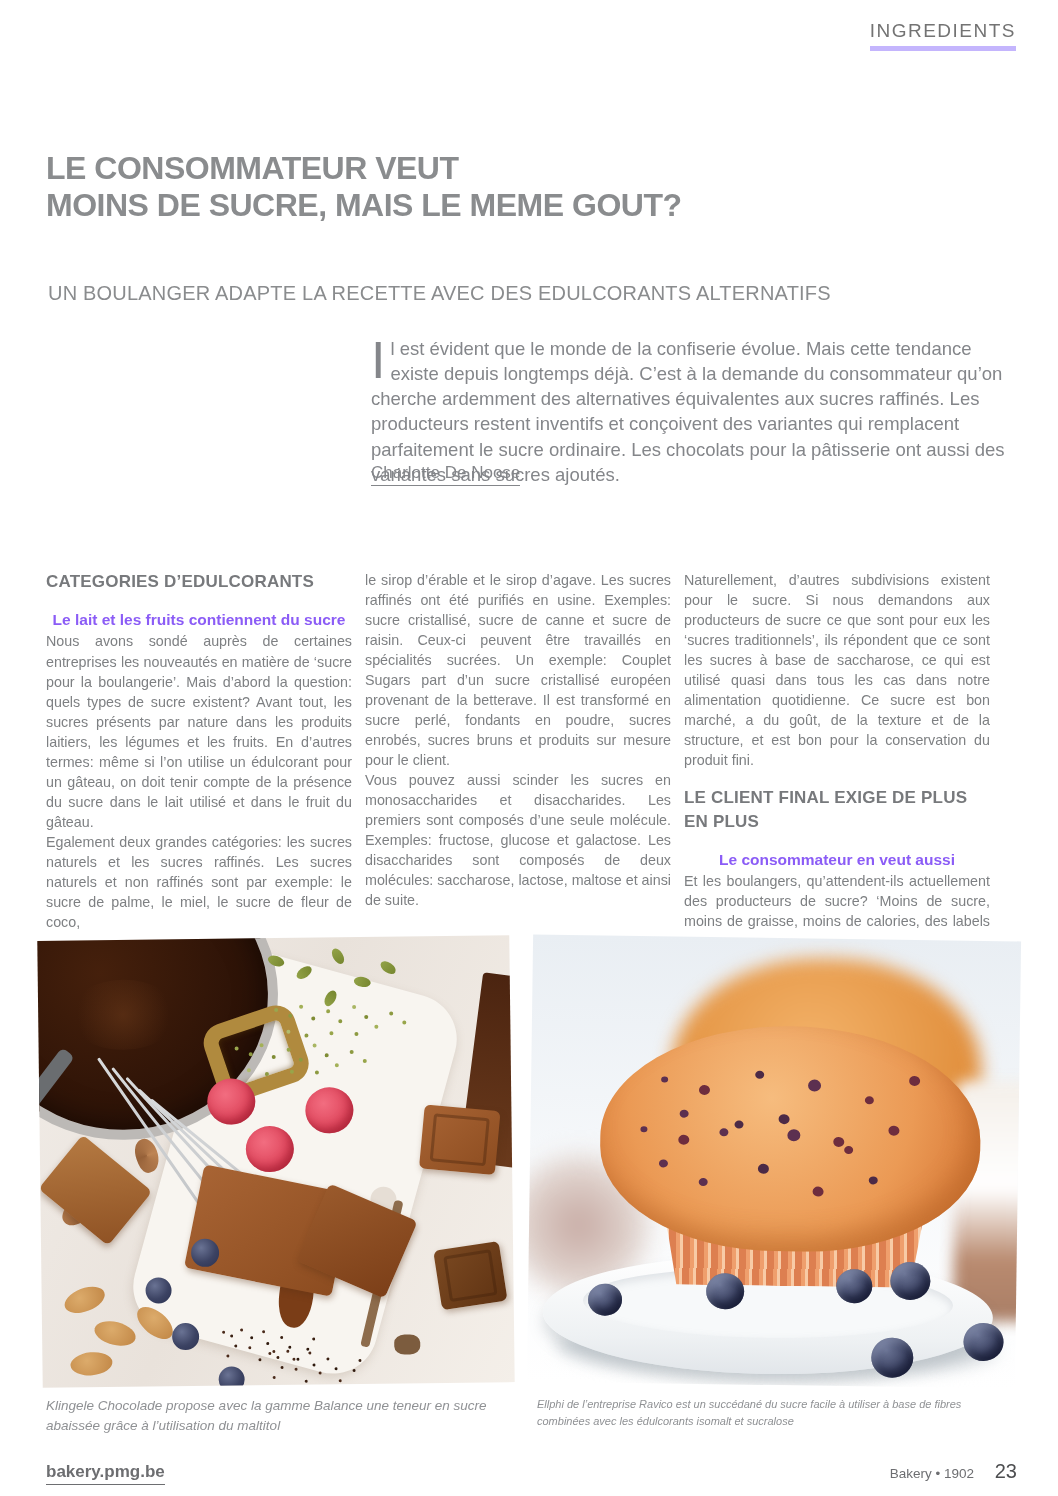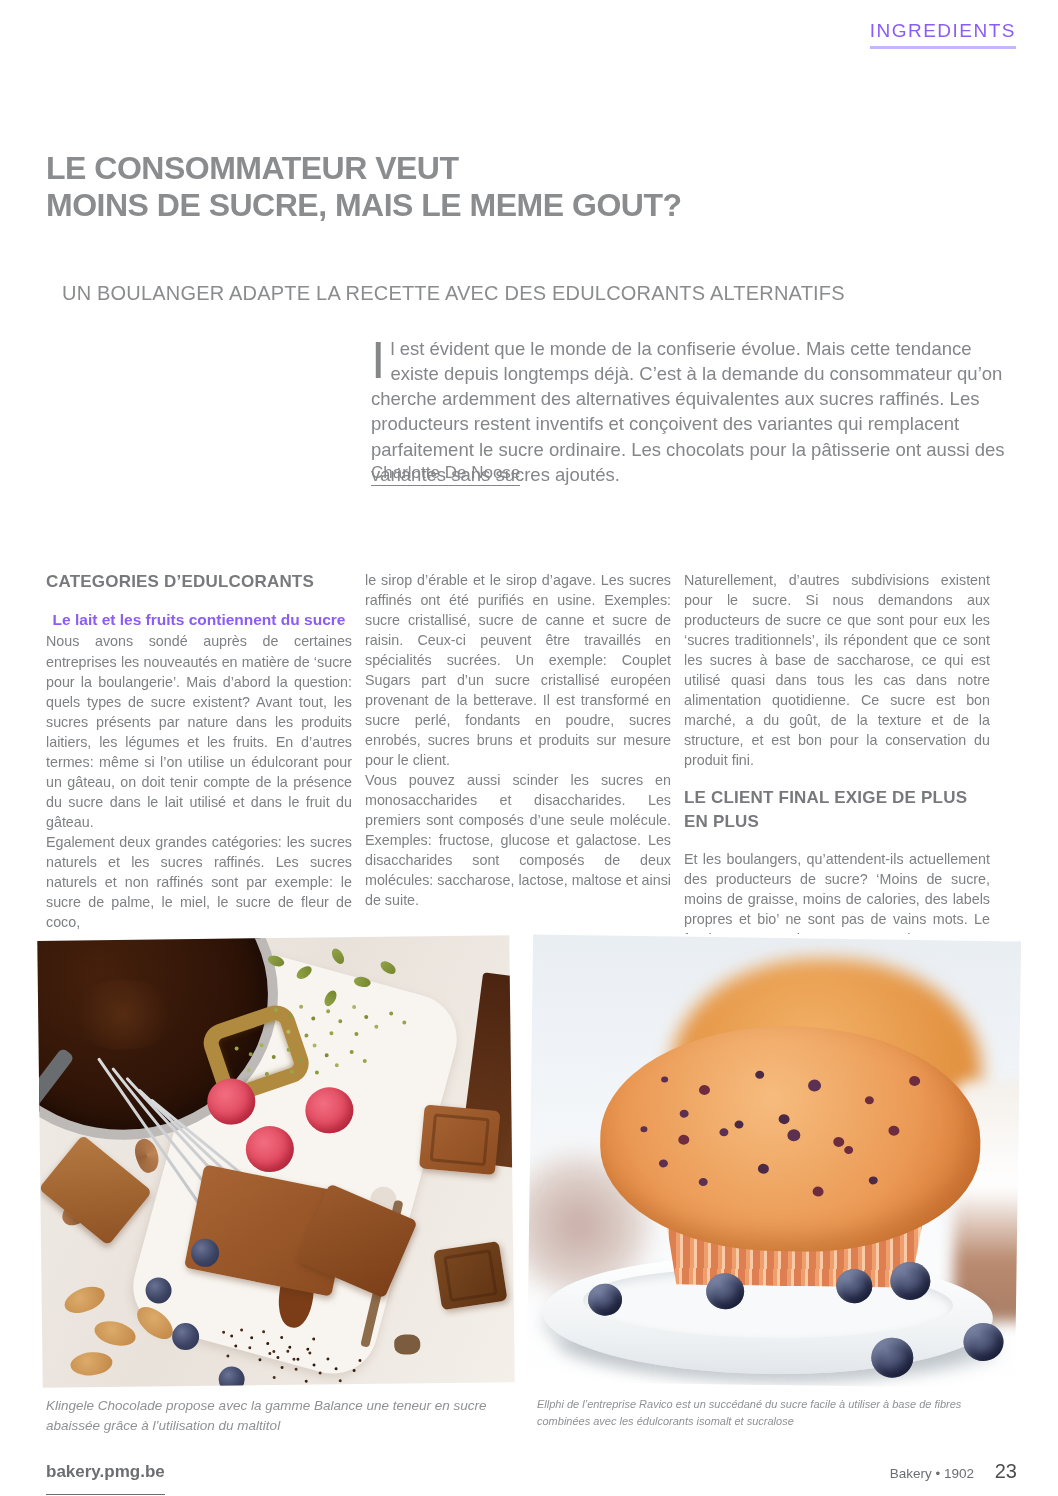--- a/index.html
+++ b/index.html
@@ -6,31 +6,31 @@
   html,body { background:#ffffff; }
   .page {
     position:relative; width:1058px; height:1496px; margin:0 auto;
     background:#ffffff; overflow:hidden;
     font-family:"Liberation Sans", sans-serif;
     color:#7e8083;
   }
   
   .section-label {
     position:absolute; top:20px; right:42px;
-    font-size:19px; letter-spacing:1.5px; color:#8b5cf6;
-    border-bottom:3px solid #c4b5fd; padding-bottom:4px;
+    font-size:19px; letter-spacing:1.5px; color:#737373;
+    border-bottom:5px solid #c4b5fd; padding-bottom:4px;
   }
   
   .title {
     position:absolute; left:46px; top:150px; width:960px;
     font-size:32px; font-weight:bold; color:#8a8c8e;
     line-height:1.17; letter-spacing:-0.5px;
   }
   .subtitle {
-    position:absolute; left:62px; top:282px; width:960px;
+    position:absolute; left:48px; top:282px; width:960px;
     font-size:20px; color:#8a8c8e; letter-spacing:0.2px;
   }
   
   .intro {
     position:absolute; left:371px; top:336px; width:642px;
     font-size:18.5px; line-height:1.36; color:#84868a;
   }
   .dropcap {
     float:left; font-size:52px; line-height:0.82; font-weight:500;
     color:#84868a; margin-right:5px; margin-top:3px;
@@ -132,20 +132,21 @@
       <p>Nous avons sondé auprès de certaines entreprises les nouveautés en matière de ‘sucre pour la boulangerie’. Mais d’abord la question: quels types de sucre existent? Avant tout, les sucres présents par nature dans les produits laitiers, les légumes et les fruits. En d’autres termes: même si l’on utilise un édulcorant pour un gâteau, on doit tenir compte de la présence du sucre dans le lait utilisé et dans le fruit du gâteau.</p>
       <p>Egalement deux grandes catégories: les sucres naturels et les sucres raffinés. Les sucres naturels et non raffinés sont par exemple: le sucre de palme, le miel, le sucre de fleur de coco,</p>
     </div>
     <div class="col">
       <p>le sirop d’érable et le sirop d’agave. Les sucres raffinés ont été purifiés en usine. Exemples: sucre cristallisé, sucre de canne et sucre de raisin. Ceux-ci peuvent être travaillés en spécialités sucrées. Un exemple: Couplet Sugars part d’un sucre cristallisé européen provenant de la betterave. Il est transformé en sucre perlé, fondants en poudre, sucres enrobés, sucres bruns et produits sur mesure pour le client.</p>
       <p>Vous pouvez aussi scinder les sucres en monosaccharides et disaccharides. Les premiers sont composés d’une seule molécule. Exemples: fructose, glucose et galactose. Les disaccharides sont composés de deux molécules: saccharose, lactose, maltose et ainsi de suite.</p>
     </div>
     <div class="col">
       <p>Naturellement, d’autres subdivisions existent pour le sucre. Si nous demandons aux producteurs de sucre ce que sont pour eux les ‘sucres traditionnels’, ils répondent que ce sont les sucres à base de saccharose, ce qui est utilisé quasi dans tous les cas dans notre alimentation quotidienne. Ce sucre est bon marché, a du goût, de la texture et de la structure, et est bon pour la conservation du produit fini.</p>
       <div class="sec-heading mid">LE CLIENT FINAL EXIGE DE PLUS EN PLUS</div>
+      <div class="subhead first">Le consommateur en veut aussi</div>
       <p>Et les boulangers, qu’attendent-ils actuellement des producteurs de sucre? ‘Moins de sucre, moins de graisse, moins de calories, des labels propres et bio’ ne sont pas de vains mots. Le fondant en poudre avec 30% de sucre en moins, le sucre perlé bio et le sucre</p>
     </div>
   </div>
 
   <div class="photos">
 
     <div class="photo photo-left">
       <div class="board"></div>
       <div class="board-hole"></div>
       <div class="strap"></div>
@@ -214,17 +215,17 @@
       <div class="blueberry berry-hl" style="left:308px;top:330px;width:36px;height:34px"></div>
       <div class="blueberry berry-hl" style="left:362px;top:322px;width:40px;height:38px"></div>
       <div class="blueberry berry-hl" style="left:344px;top:398px;width:42px;height:40px"></div>
       <div class="blueberry berry-hl" style="left:436px;top:382px;width:40px;height:38px"></div>
     </div>
   </div>
 
   <div style="position:absolute;left:46px;top:1396px;width:450px;font-size:13.5px;font-style:italic;color:#8f9194;line-height:1.5">Klingele Chocolade propose avec la gamme Balance une teneur en sucre abaissée grâce à l’utilisation du maltitol</div>
   <div style="position:absolute;left:537px;top:1396px;width:470px;font-size:11px;font-style:italic;color:#8f9194;line-height:1.5">Ellphi de l’entreprise Ravico est un succédané du sucre facile à utiliser à base de fibres combinées avec les édulcorants isomalt et sucralose</div>
 
-  <div style="position:absolute;left:46px;top:1462px;font-size:17px;font-weight:bold;color:#6d6e71;border-bottom:1.5px solid #6d6e71;padding-bottom:12px">bakery.pmg.be</div>
+  <div style="position:absolute;left:46px;top:1462px;font-size:17px;font-weight:bold;color:#6d6e71;border-bottom:1.5px solid #6d6e71;padding-bottom:2px">bakery.pmg.be</div>
   <div style="position:absolute;right:84px;top:1466px;font-size:13.5px;color:#6d6e71">Bakery • 1902</div>
   <div style="position:absolute;right:41px;top:1460px;font-size:20px;color:#4d4e50">23</div>
 
 </div>
 
 </body></html>

